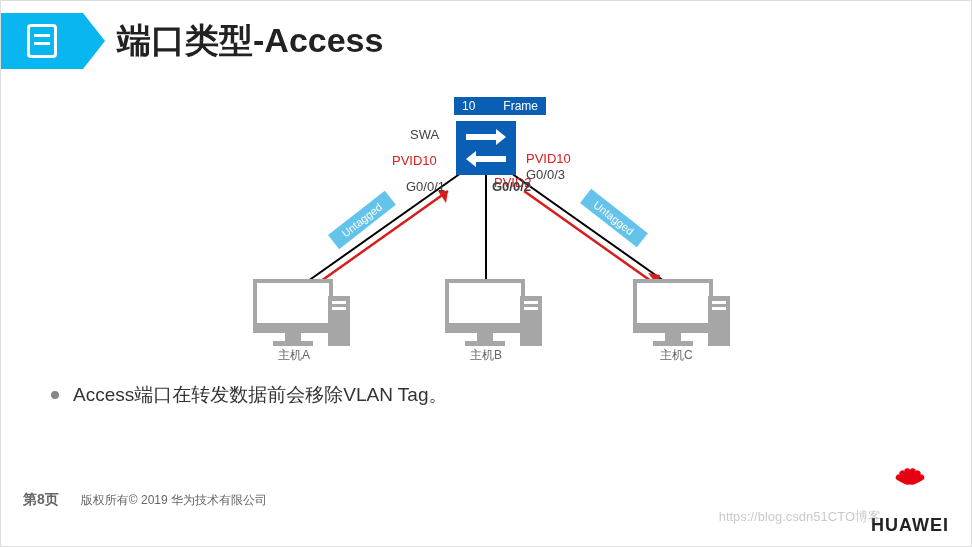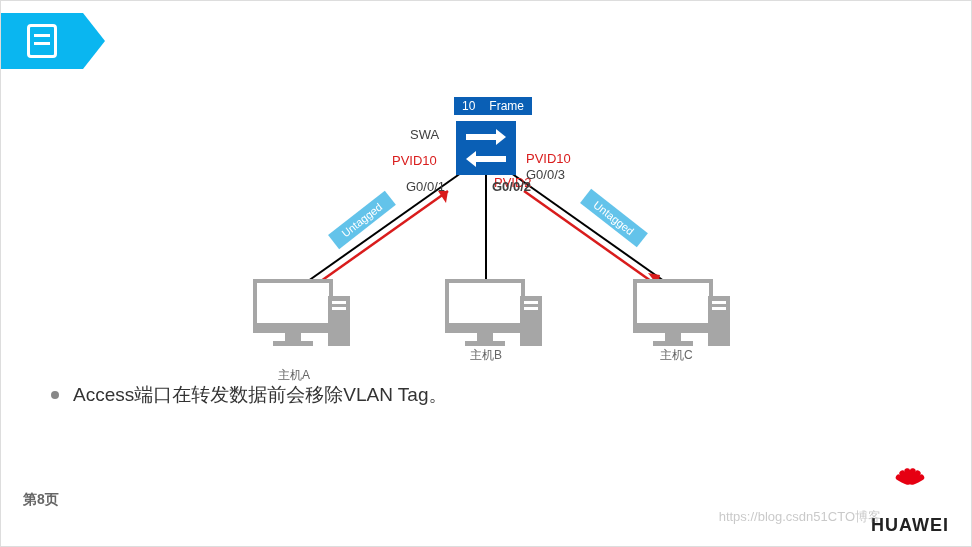--- a/index.html
+++ b/index.html
@@ -12,21 +12,21 @@
   .doc-icon { width: 30px; height: 34px; border: 3px solid #fff; border-radius: 4px; position: relative; }
   .doc-icon::before, .doc-icon::after { content: ""; position: absolute; left: 4px; right: 4px; height: 3px; background: #fff; }
   .doc-icon::before { top: 7px; }
   .doc-icon::after { top: 15px; }
   .title { font-size: 34px; font-weight: bold; color: #222; }
 
   
   .diagram { position: relative; width: 720px; height: 260px; margin: 10px auto 0; }
   .label { position: absolute; font-size: 13px; color: #404040; }
   .red { color: #d91c1c; }
-  .frame-tag { position: absolute; background: #0a5fb5; color: #fff; font-size: 12px; padding: 2px 8px; display: flex; gap: 14px; }
+  .frame-tag { position: absolute; background: #0a5fb5; color: #fff; font-size: 12px; padding: 2px 8px; display: flex; gap: 28px; }
   .untagged { position: absolute; background: #63c3ea; color: #fff; font-size: 11px; padding: 3px 12px; transform: rotate(-38deg); }
   .untagged.r { transform: rotate(38deg); }
   .host-label { position: absolute; font-size: 12px; color: #666; }
 
   
   .switch { position: absolute; width: 60px; height: 54px; background: #0a5fb5; left: 330px; top: 30px; display:flex; flex-direction:column; align-items:center; justify-content:center; gap:6px; }
   .arrow-row { display:flex; align-items:center; }
   .arrow-shaft { width:30px; height:6px; background:#fff; }
   .arrow-head-r { width:0; height:0; border-top:8px solid transparent; border-bottom:8px solid transparent; border-left:10px solid #fff; }
   .arrow-head-l { width:0; height:0; border-top:8px solid transparent; border-bottom:8px solid transparent; border-right:10px solid #fff; }
@@ -58,20 +58,21 @@
   .watermark { position:absolute; right: 90px; bottom: 10px; font-size: 13px; color: rgba(120,120,120,0.4); }
 </style>
 </head>
 <body>
 
 <div class="header">
   <div class="icon-tab">
     <div class="doc-icon"></div>
   </div>
   <div class="chevron"></div>
+  <div class="title">端口类型-Access</div>
 </div>
 
 <div class="diagram">
 
   <svg class="net">
 
     <line x1="175" y1="195" x2="335" y2="82" stroke="#000" stroke-width="2"></line>
     <line x1="360" y1="84" x2="360" y2="195" stroke="#000" stroke-width="2"></line>
     <line x1="385" y1="82" x2="545" y2="195" stroke="#000" stroke-width="2"></line>
 
@@ -121,31 +122,32 @@
       <div class="base"></div>
       <div class="tower"></div>
   </div>
   <div class="pc" style="left:500px; top:188px;">
     <div class="monitor"></div>
       <div class="stand"></div>
       <div class="base"></div>
       <div class="tower"></div>
   </div>
 
-  <div class="host-label" style="left:152px; top:256px;margin-top:20px;">主机A</div>
+  <div class="host-label" style="left:152px; top:256px;">主机A</div>
   <div class="host-label" style="left:344px; top:256px;">主机B</div>
   <div class="host-label" style="left:534px; top:256px;">主机C</div>
 </div>
 
 <ul class="bullets">
   <li>Access端口在转发数据前会移除VLAN Tag。</li>
 </ul>
 
 <div class="footer">
   <span class="page-no">第8页</span>
+  <span>版权所有© 2019 华为技术有限公司</span>
   <span class="watermark">https://blog.csdn51CTO博客</span>
   <div class="huawei-logo">
     <div class="petal-set">
       <div class="petal" style="transform:rotate(-60deg)"></div>
       <div class="petal" style="transform:rotate(-36deg)"></div>
       <div class="petal" style="transform:rotate(-12deg)"></div>
       <div class="petal" style="transform:rotate(12deg)"></div>
       <div class="petal" style="transform:rotate(36deg)"></div>
       <div class="petal" style="transform:rotate(60deg)"></div>
     </div>

